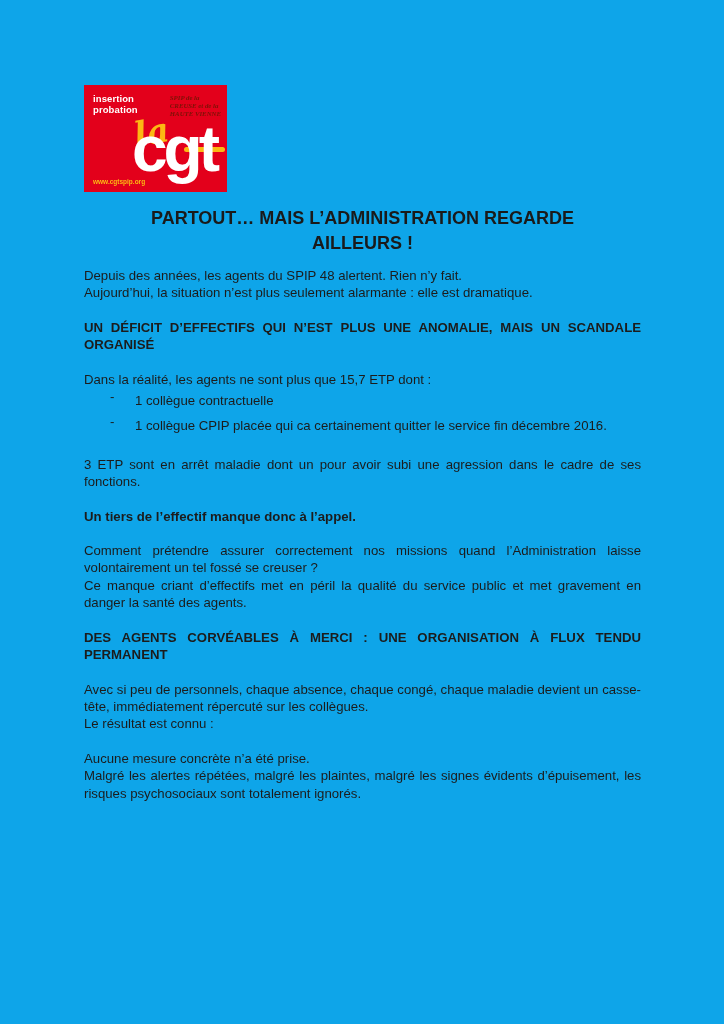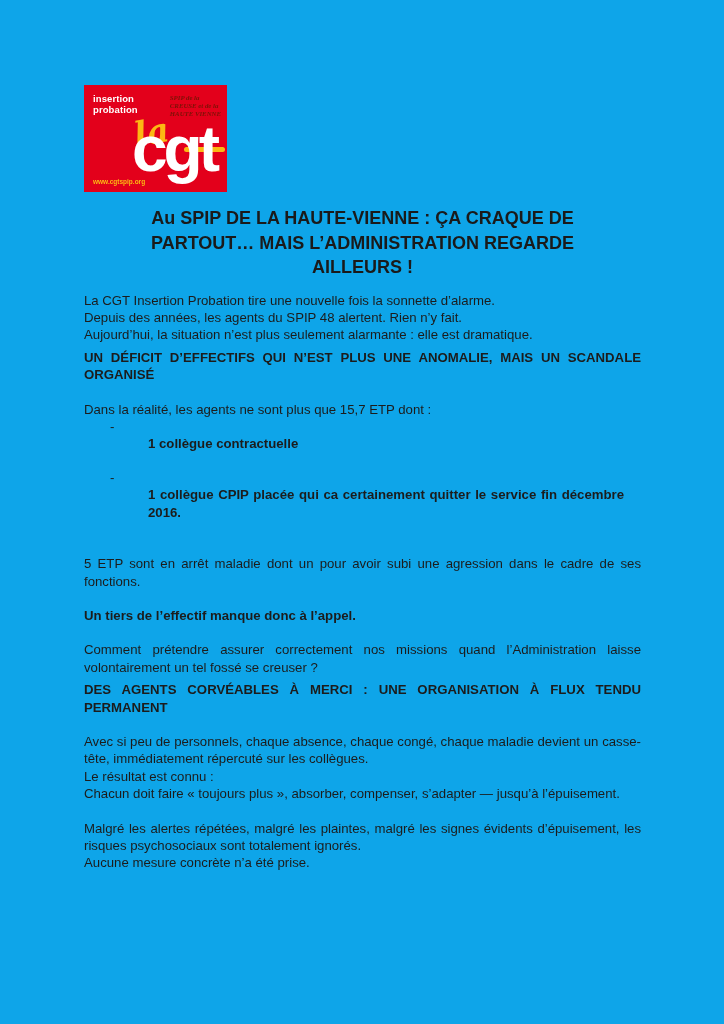--- a/index.html
+++ b/index.html
@@ -26,25 +26,25 @@
     font-size:64px; line-height:1.1; letter-spacing:-4px; }
   .logo-strip { position:absolute; left:143px; top:0; width:17px; height:107px; overflow:hidden; }
   .logo-web { position:absolute; left:9px; bottom:7px; color:#fcb813; font-weight:bold; font-size:6.5px; }
 
   
   .doc-title { margin:0 0 12px 0; text-align:center; font-weight:bold; color:#1a1a1a;
     font-size:18px; line-height:24.5px; }
   .block { margin-top:17px; }
   .block.first { margin-top:0; }
   p.line { margin:0; font-size:13.2px; line-height:17.4px; text-align:justify; }
-  .h2 { margin:5px 0 0 0; font-weight:bold; font-size:13.2px; line-height:17.4px; text-align:justify; }
+  .h2 { margin:17px 0 0 0; font-weight:bold; font-size:13.2px; line-height:17.4px; text-align:justify; }
   .bold-line { font-weight:bold; }
   .li { display:flex; padding-left:26px; }
   .li-dash { width:21px; flex:none; font-size:13.2px; line-height:17.4px; }
-  .li-text { flex:1; margin:17px; font-size:13.2px; line-height:17.4px; text-align:justify;font-weight:bold; }
+  .li-text { flex:1; margin:4px; font-size:13.2px; line-height:17.4px; text-align:justify; }
 </style>
 </head>
 <body>
 
 <div class="page">
 
   <div class="logo">
     <div class="logo-red">
       <div class="logo-insertion">insertion
 probation</div>
@@ -55,63 +55,61 @@
       <div class="logo-la-dash"></div>
       <div class="logo-cgt">cgt</div>
       <div class="logo-web">www.cgtspip.org</div>
     </div>
     <div class="logo-strip">
       
     </div>
   </div>
 
   <h1 class="doc-title">
-    <div>Au SPIP DE LA HAUTE-VIENNE : ÇA CRAQUE DE</div>
     <div>PARTOUT… MAIS L’ADMINISTRATION REGARDE</div>
     <div>AILLEURS !</div>
   </h1>
 
   <div class="block first">
-    <p class="line">La CGT Insertion Probation tire une nouvelle fois la sonnette d’alarme.</p>
     <p class="line">Depuis des années, les agents du SPIP 48 alertent. Rien n’y fait.</p>
     <p class="line">Aujourd’hui, la situation n’est plus seulement alarmante : elle est dramatique.</p>
   </div>
 
   <h2 class="h2">UN DÉFICIT D’EFFECTIFS QUI N’EST PLUS UNE ANOMALIE, MAIS UN SCANDALE ORGANISÉ</h2>
 
   <div class="block">
     <p class="line">Dans la réalité, les agents ne sont plus que 15,7 ETP dont :</p>
     <div class="li">
       <span class="li-dash">-</span>
       <p class="li-text">1 collègue contractuelle</p>
     </div>
     <div class="li">
       <span class="li-dash">-</span>
       <p class="li-text">1 collègue CPIP placée qui ca certainement quitter le service fin décembre 2016.</p>
     </div>
   </div>
 
   <div class="block">
-    <p class="line">5 ETP sont en arrêt maladie dont un pour avoir subi une agression dans le cadre de ses fonctions.</p>
+    <p class="line">3 ETP sont en arrêt maladie dont un pour avoir subi une agression dans le cadre de ses fonctions.</p>
   </div>
 
   <div class="block">
     <p class="line bold-line">Un tiers de l’effectif manque donc à l’appel.</p>
   </div>
 
   <div class="block">
     <p class="line">Comment prétendre assurer correctement nos missions quand l’Administration laisse volontairement un tel fossé se creuser ?</p>
+    <p class="line">Ce manque criant d’effectifs met en péril la qualité du service public et met gravement en danger la santé des agents.</p>
   </div>
 
   <h2 class="h2">DES AGENTS CORVÉABLES À MERCI : UNE ORGANISATION À FLUX TENDU PERMANENT</h2>
 
   <div class="block">
     <p class="line">Avec si peu de personnels, chaque absence, chaque congé, chaque maladie devient un casse-tête, immédiatement répercuté sur les collègues.</p>
     <p class="line">Le résultat est connu :</p>
-    <p class="line">Chacun doit faire « toujours plus », absorber, compenser, s’adapter — jusqu’à l’épuisement.</p>
   </div>
 
   <div class="block">
+    <p class="line">Aucune mesure concrète n’a été prise.</p>
     <p class="line">Malgré les alertes répétées, malgré les plaintes, malgré les signes évidents d’épuisement, les risques psychosociaux sont totalement ignorés.</p>
-    <p class="line">Aucune mesure concrète n’a été prise.</p>
   </div>
 
 </div>
 
 </body></html>

